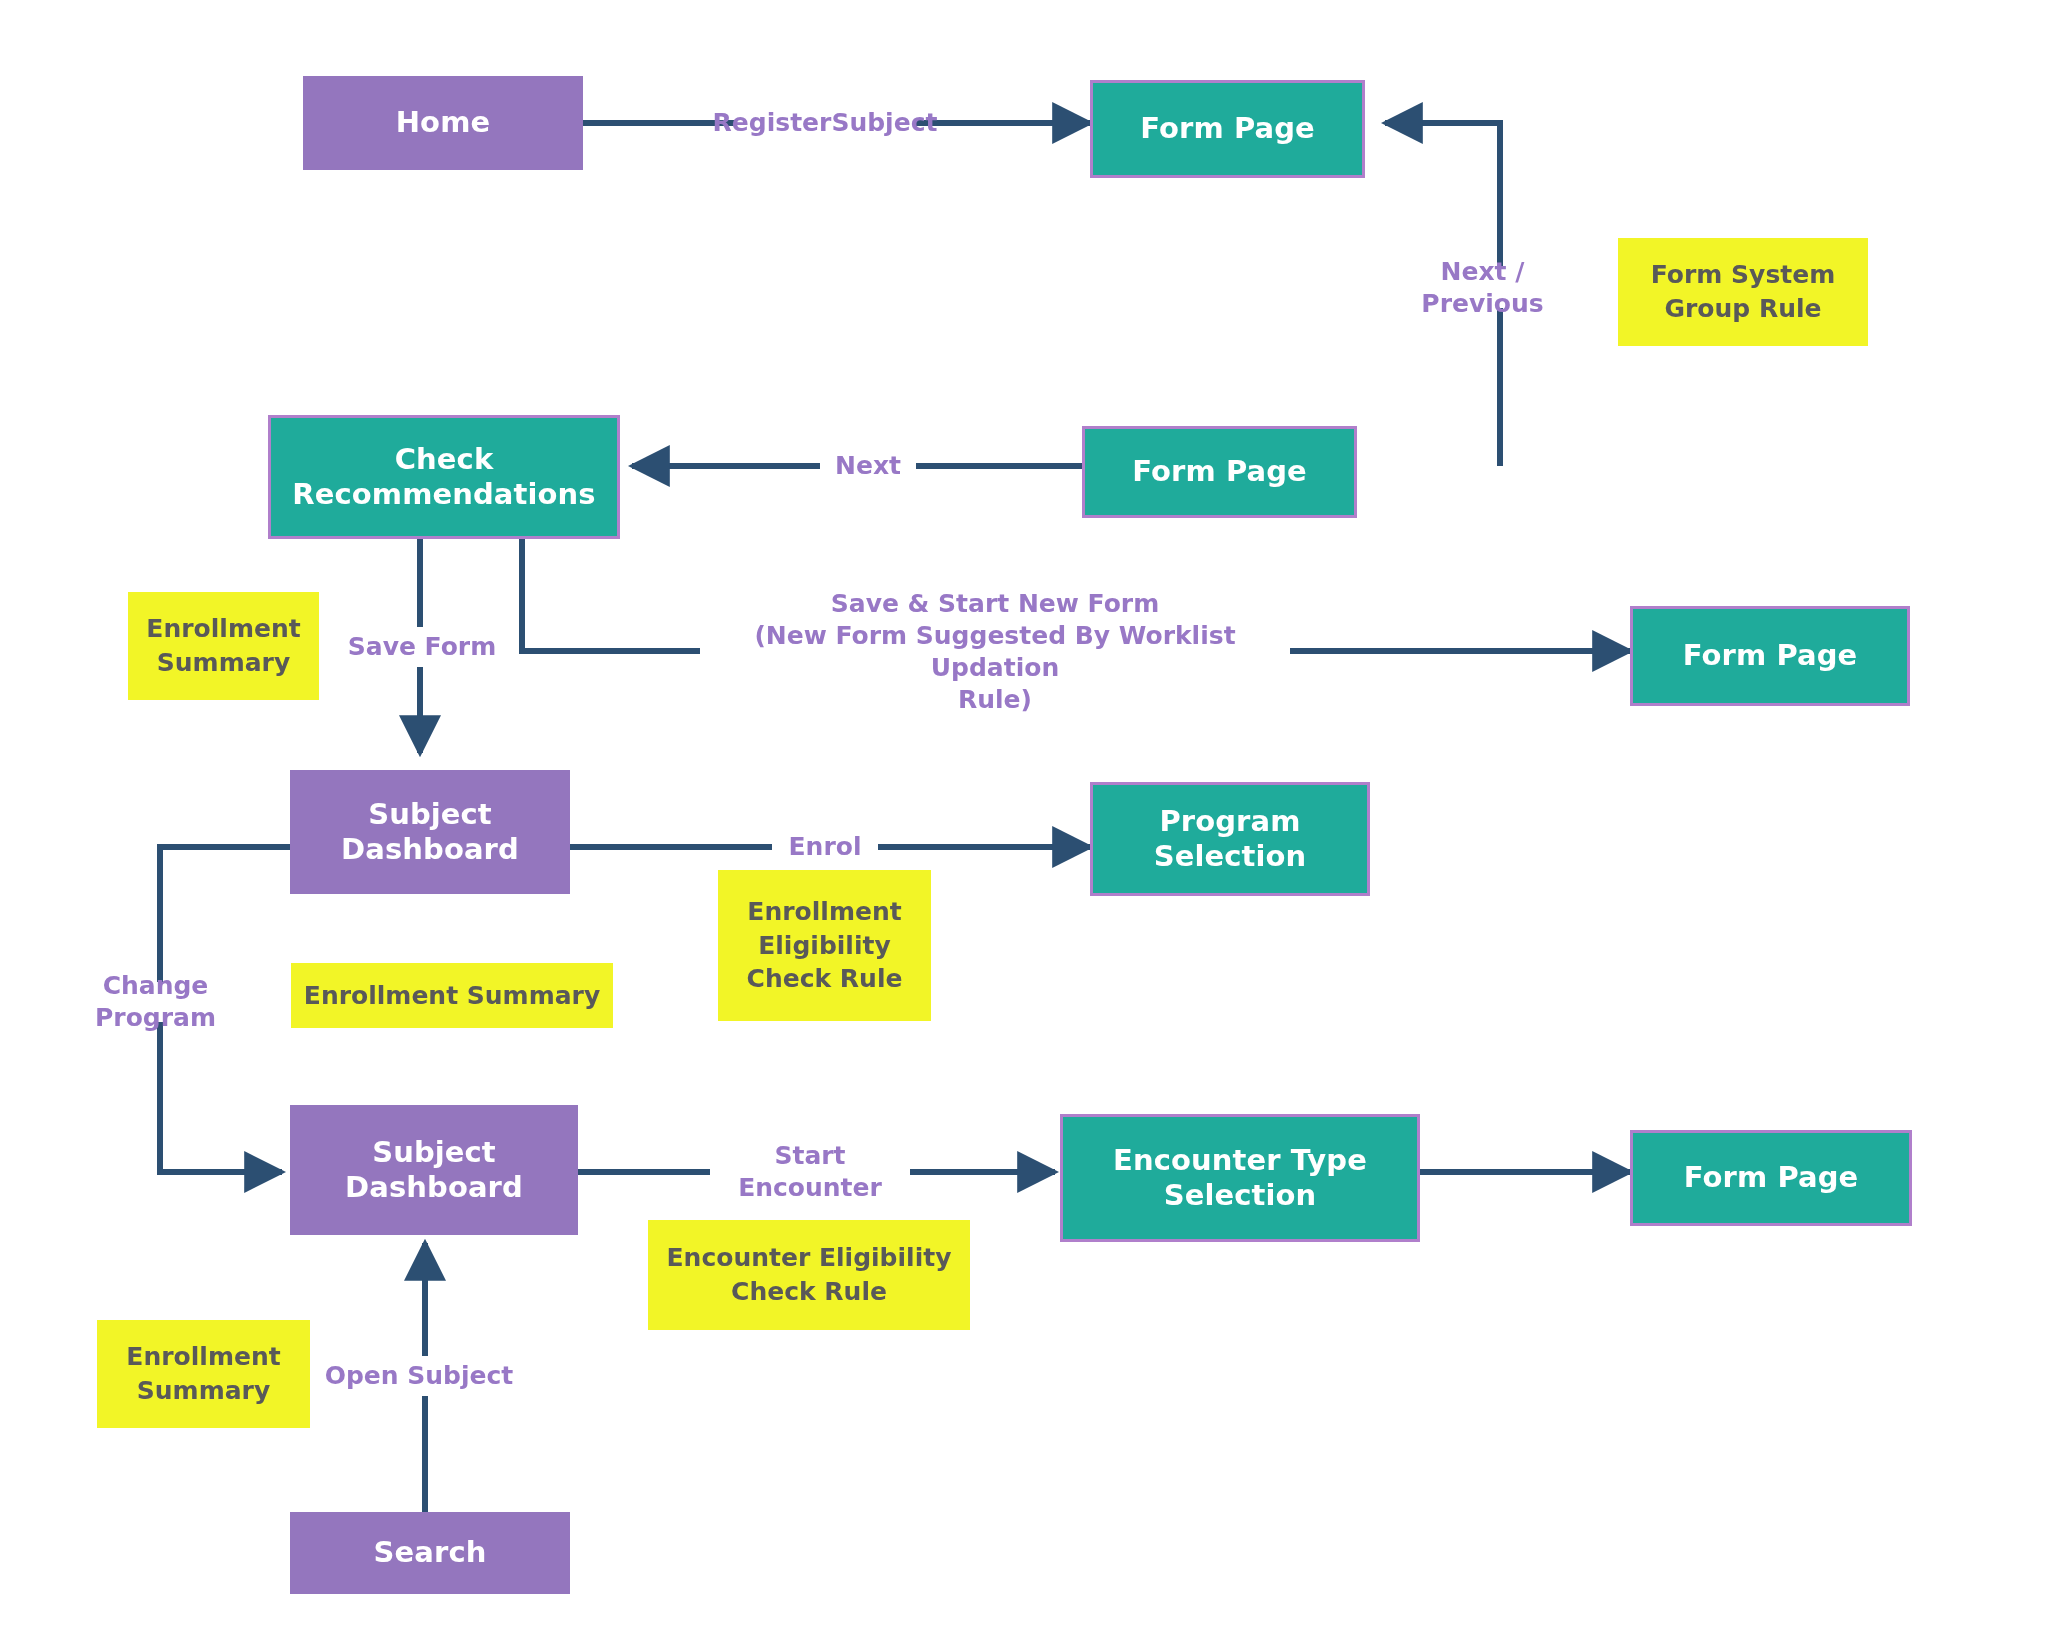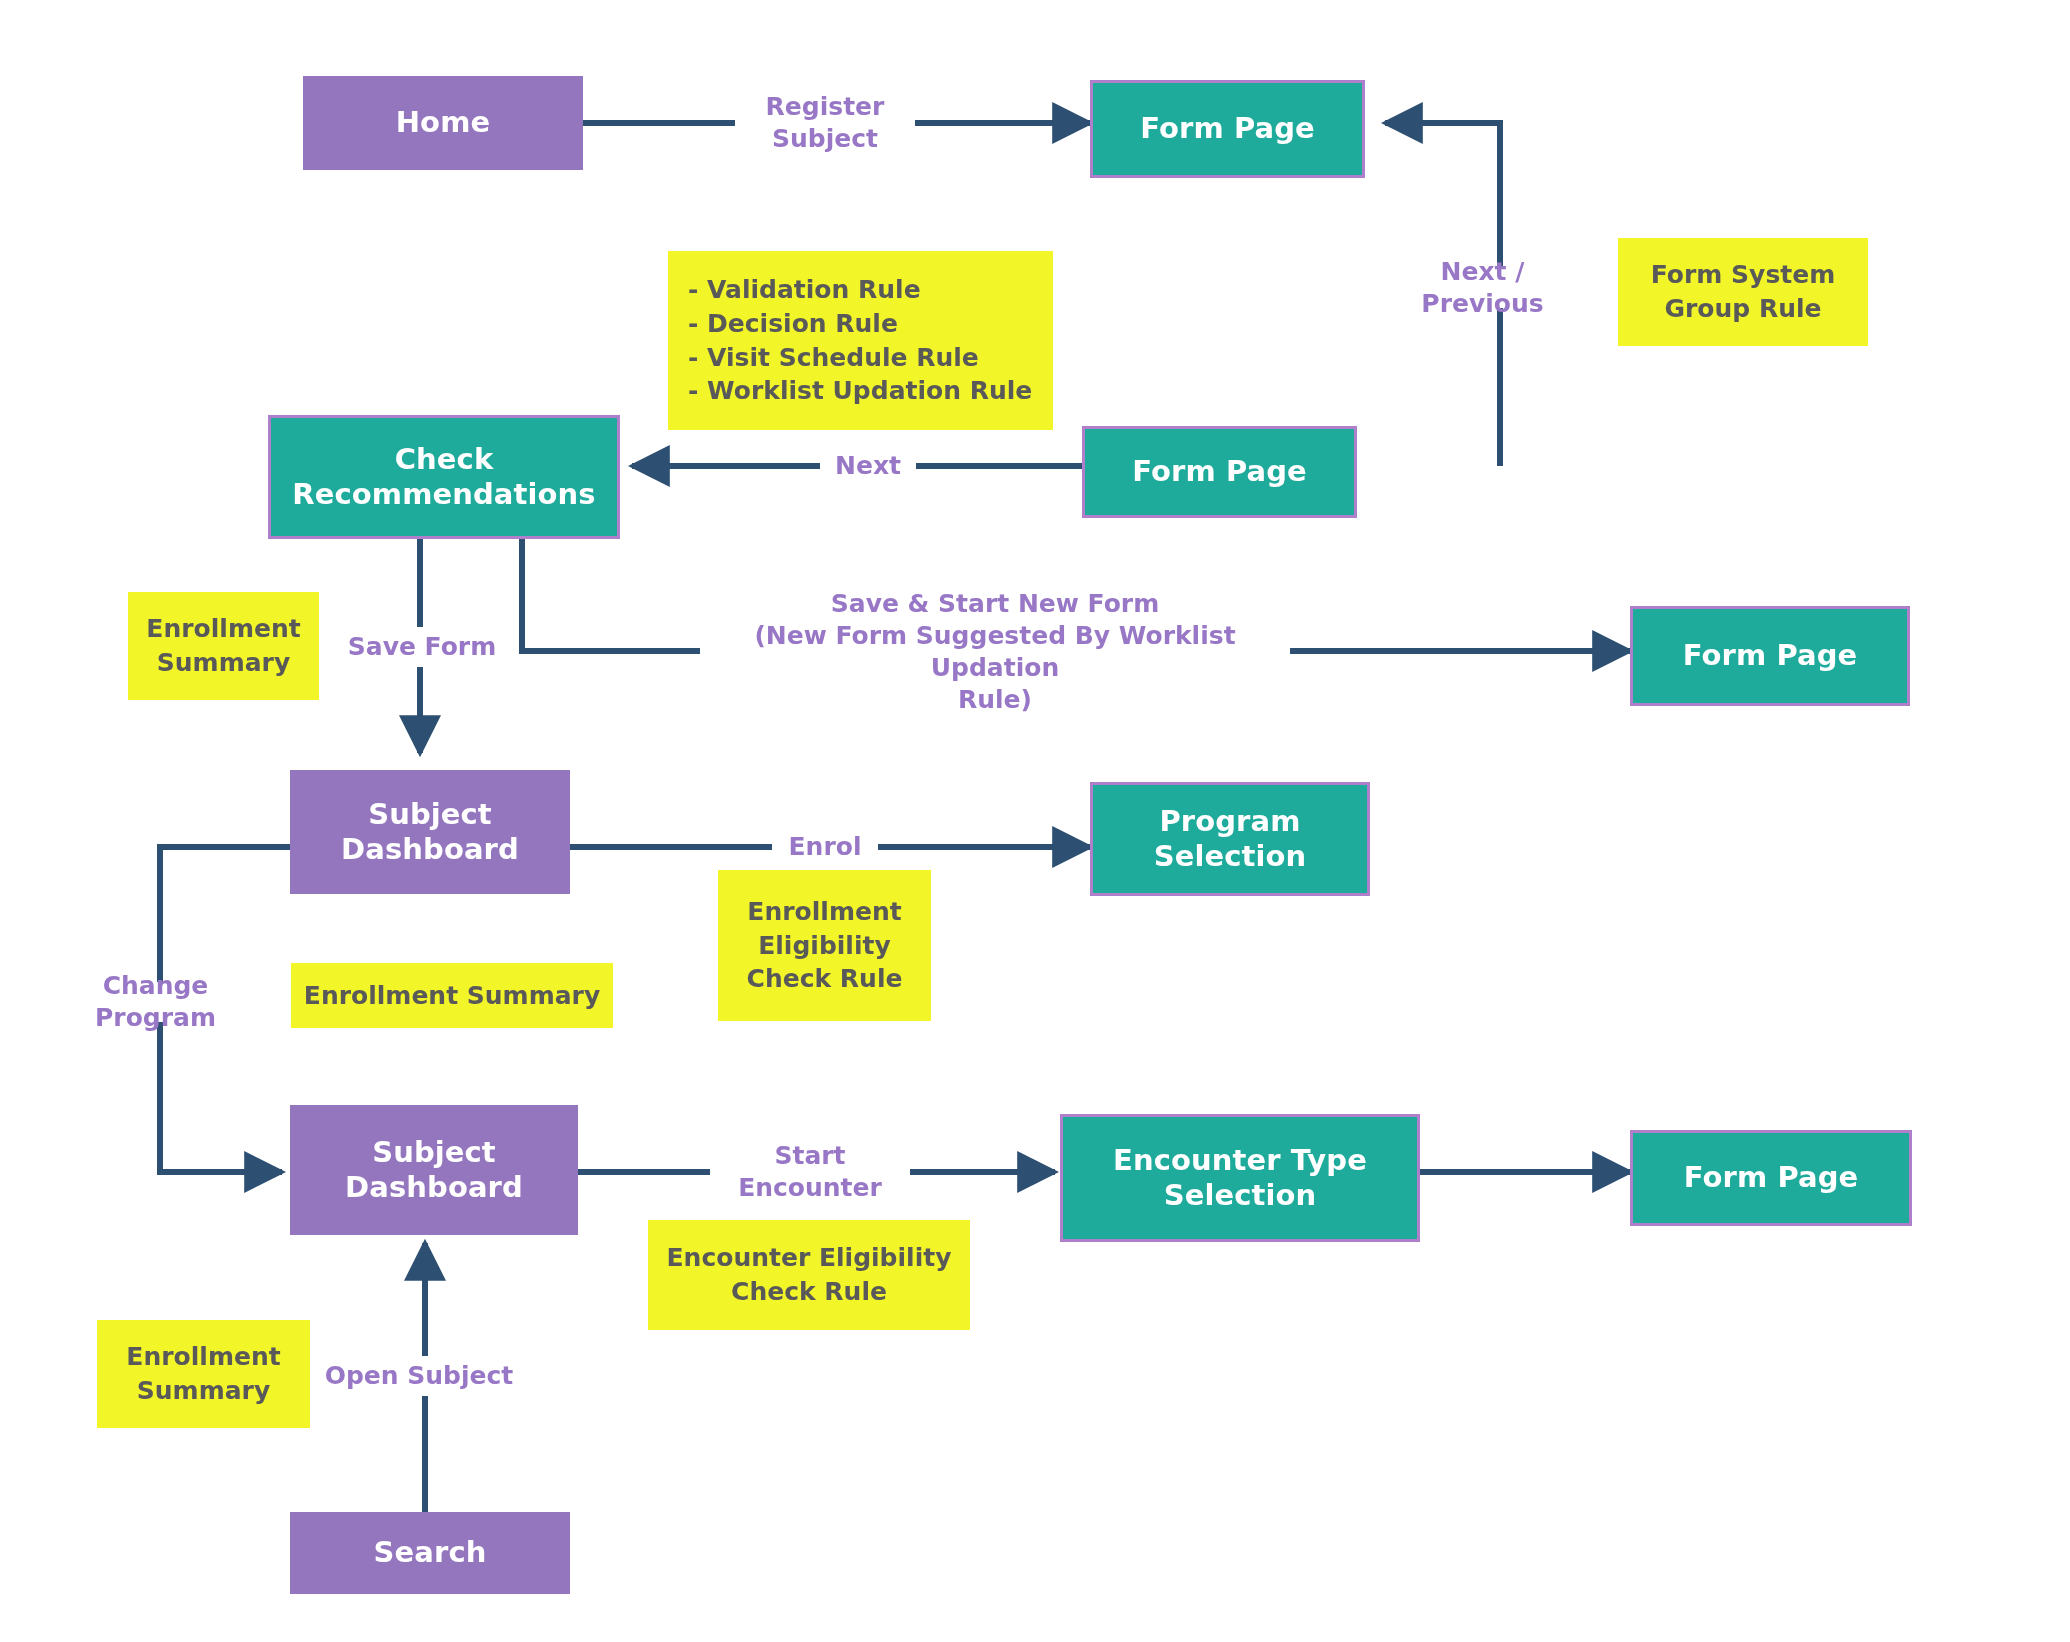--- a/index.html
+++ b/index.html
@@ -166,28 +166,20 @@
   </div>
 
   <div class="node teal" style="left:1630px; top:1124px; width:282px; height:96px; font-size:29px;">
     <span>Form Page</span>
   </div>
 
   <div class="node purple" style="left:290px; top:1512px; width:280px; height:82px; font-size:29px;">
     <span>Search</span>
   </div>
 
-  <div class="note left" style="left:668px; top:251px; width:385px; height:179px; font-size:25px; padding-left:20px;">
-    <ul>
-      <li>- Validation Rule</li>
-      <li>- Decision Rule</li>
-      <li>- Visit Schedule Rule</li>
-      <li>- Worklist Updation Rule</li>
-    </ul>
-  </div>
 
   <div class="note center" style="left:1618px; top:238px; width:250px; height:108px; font-size:25px; flex-direction:column;">
     <span>Form System</span>
     <span>Group Rule</span>
   </div>
 
   <div class="note center" style="left:128px; top:592px; width:191px; height:108px; font-size:25px; flex-direction:column;">
     <span>Enrollment</span>
     <span>Summary</span>
   </div>
@@ -205,21 +197,21 @@
   <div class="note center" style="left:648px; top:1220px; width:322px; height:110px; font-size:25px; flex-direction:column;">
     <span>Encounter Eligibility</span>
     <span>Check Rule</span>
   </div>
 
   <div class="note center" style="left:97px; top:1320px; width:213px; height:108px; font-size:25px; flex-direction:column;">
     <span>Enrollment</span>
     <span>Summary</span>
   </div>
 
-  <div class="edge-label" style="left:735px; top:85px; width:180px; height:76px; font-size:25px; flex-direction:column;">
+  <div class="edge-label" style="left:735px; top:85px; width:180px; height:76px; font-size:25px; flex-direction:row;">
     <span>Register</span>
     <span>Subject</span>
   </div>
 
   <div class="edge-label" style="left:1370px; top:268px; width:225px; height:40px; font-size:25px;">
     <span>Next / Previous</span>
   </div>
 
   <div class="edge-label" style="left:820px; top:446px; width:96px; height:40px; font-size:25px;">
     <span>Next</span>

